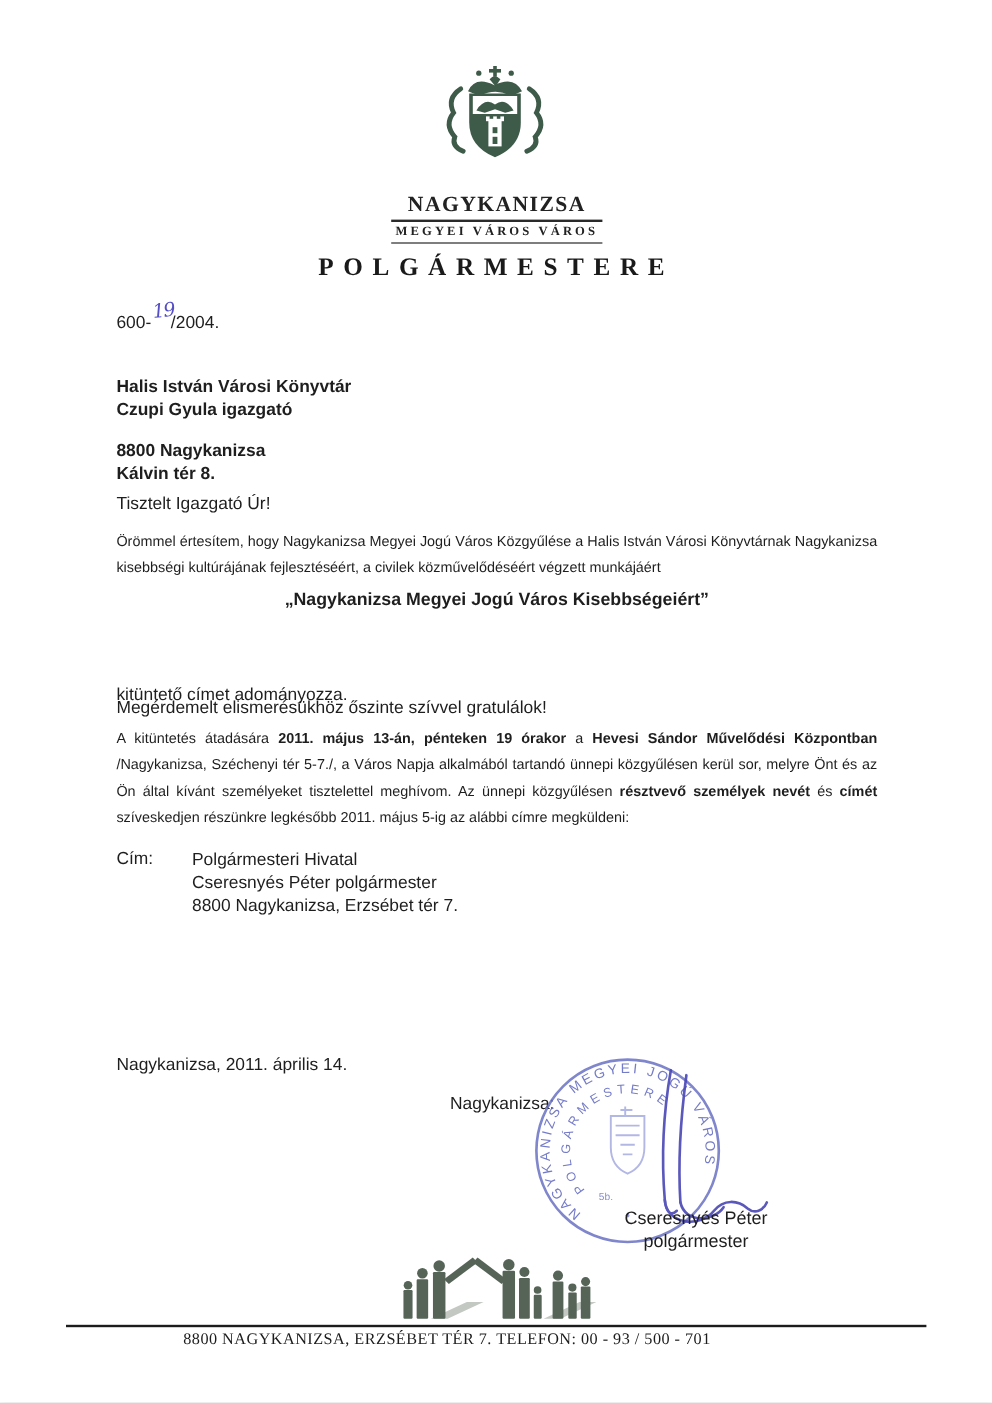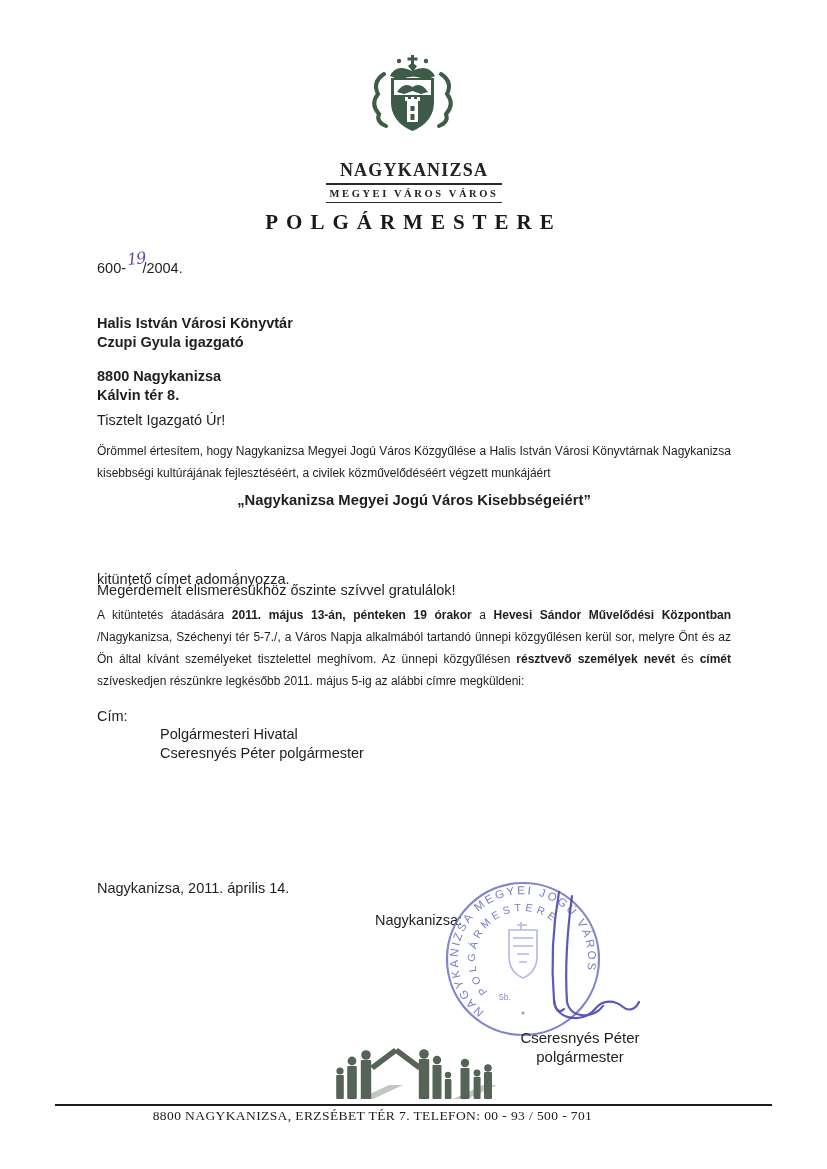--- a/index.html
+++ b/index.html
@@ -48,29 +48,29 @@
 
   .body-text { font-size:12px; line-height:22px; text-align:justify; width:634px; }
   .para1 { left:97px; top:440px; }
   .award-title { left:97px; top:492px; width:634px; text-align:center;
                  font-size:14.8px; font-weight:bold; }
   .para2 { left:97px; top:550px; font-size:14.5px;margin-top:21px; }
   .para3 { left:97px; top:582px; font-size:14.5px; }
   .para4 { left:97px; top:604px; }
 
   .cim-label { left:97px; top:708px; font-size:14.5px; }
-  .cim-lines { left:160px; top:708px; font-size:14.5px; line-height:19px;margin-top:17px; }
+  .cim-lines { left:160px; top:708px; font-size:14.5px; line-height:19px; }
 
   .date-line { left:97px; top:880px; font-size:14.5px; }
   .closing   { left:375px; top:912px; font-size:14.5px; }
 
   .stamp-svg { left:443px; top:878px; pointer-events:none; }
 
   .signature-block { left:492px; top:1006px; width:176px; text-align:center;
-                     font-size:15px; line-height:19px;margin-top:22px; }
+                     font-size:15px; line-height:19px; }
 
   .people-svg { left:293px; top:1042px; }
 
   .footer-rule { left:55px; top:1104px; width:717px; border-top:2px solid #1c1c1c; }
   .footer-text { left:0; top:1108px; width:745px; text-align:center;
                  font-family:"Liberation Serif", serif; font-size:13.5px;
                  letter-spacing:.4px; color:#1c1c1c; }
 </style>
 </head>
 <body>
@@ -136,20 +136,21 @@
   <div class="abs para2">kitüntető címet adományozza.</div>
 
   <div class="abs para3">Megérdemelt elismerésükhöz őszinte szívvel gratulálok!</div>
 
   <div class="abs body-text para4"><span>A kitüntetés átadására </span><span style="font-weight: bold;">2011. május 13-án, pénteken 19 órakor</span><span> a </span><span style="font-weight: bold;">Hevesi Sándor Művelődési Központban</span><span> /Nagykanizsa, Széchenyi tér 5-7./, a Város Napja alkalmából tartandó ünnepi közgyűlésen kerül sor, melyre Önt és az Ön által kívánt személyeket tisztelettel meghívom. Az ünnepi közgyűlésen </span><span style="font-weight: bold;">résztvevő személyek nevét</span><span> és </span><span style="font-weight: bold;">címét</span><span> szíveskedjen részünkre  legkésőbb 2011. május 5-ig az alábbi címre megküldeni:</span></div>
 
   <div class="abs cim-label">Cím:</div>
   <div class="abs cim-lines">
     <div>Polgármesteri Hivatal</div>
     <div>Cseresnyés Péter polgármester</div>
+    <div>8800 Nagykanizsa, Erzsébet tér 7.</div>
   </div>
 
   <div class="abs date-line">Nagykanizsa, 2011. április 14.</div>
 
   <div class="abs closing">Nagykanizsa:</div>
 
   <svg class="abs stamp-svg" width="210" height="168" viewBox="0 0 210 168" aria-hidden="true">
     <circle cx="80" cy="81" r="76" fill="none" stroke="#6a71c3" stroke-width="2.2" opacity="0.85"></circle>
     <defs>
       <path id="stampOuterPath" d="M 34 127 A 65 65 0 1 1 126 127" fill="none"></path>

